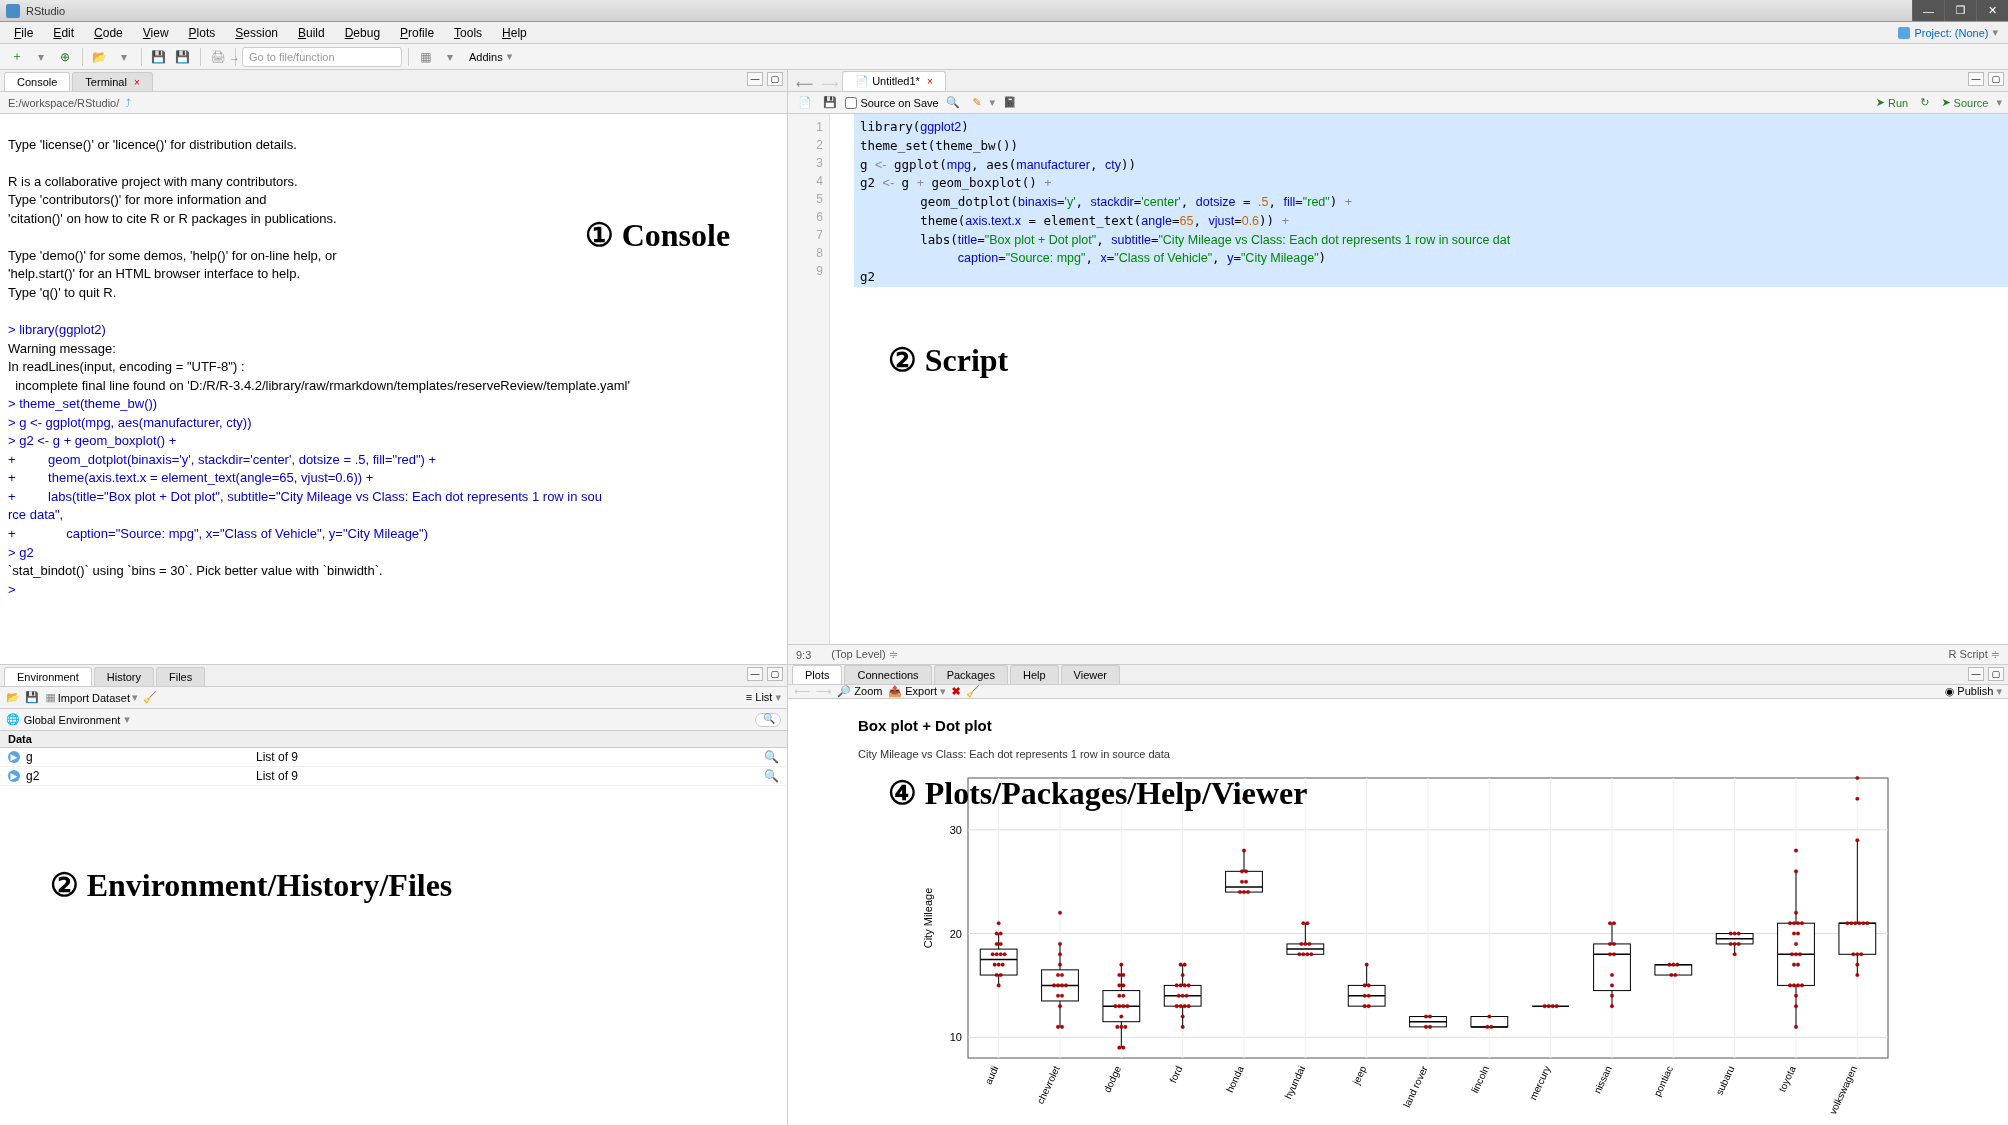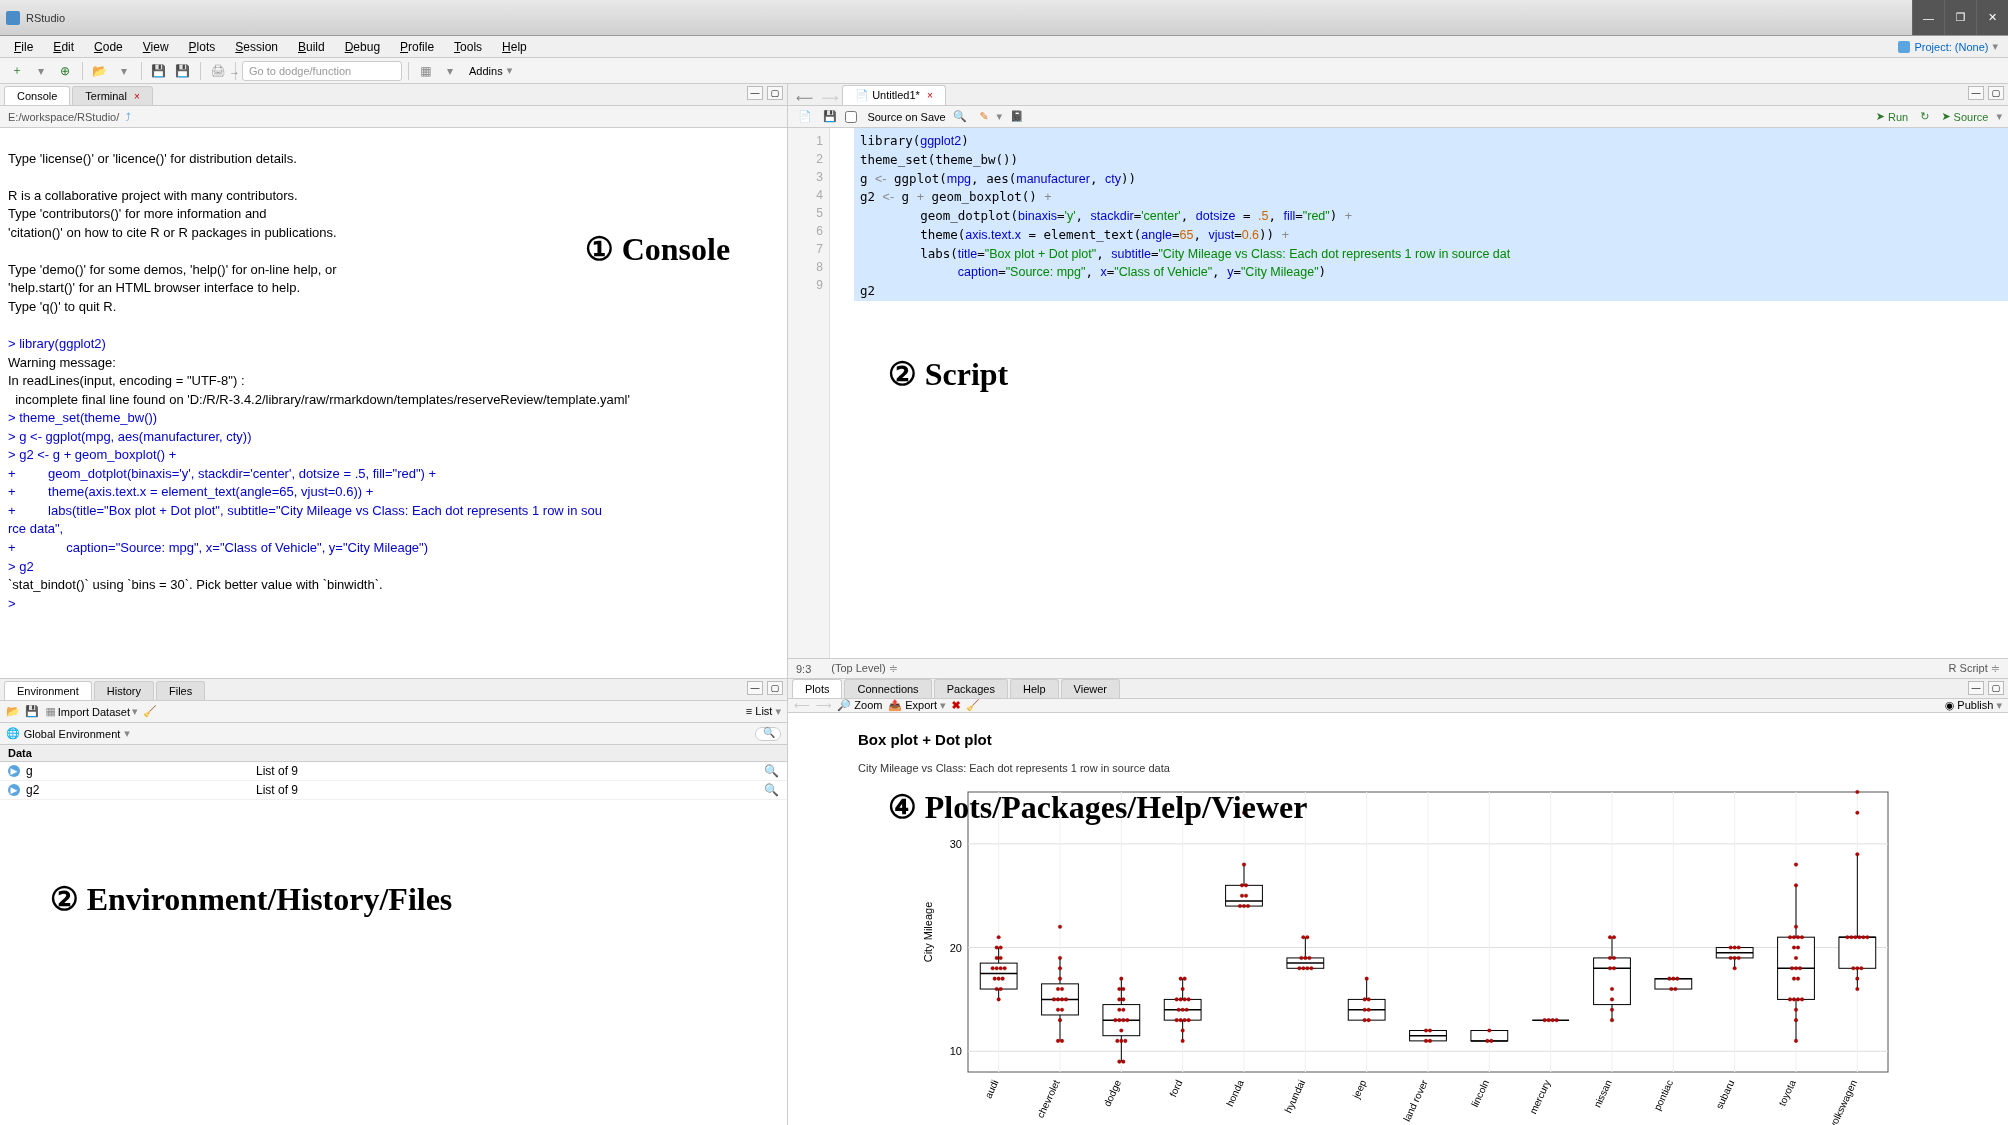--- a/index.html
+++ b/index.html
@@ -1,17 +1,17 @@
 <!DOCTYPE html>
 <html><head>
 <meta charset="utf-8">
 <style>
 *{box-sizing:border-box;margin:0;padding:0;font-family:"Segoe UI",Tahoma,sans-serif}
 body{background:#fff;width:2008px;height:1125px;overflow:hidden;font-size:12px;color:#000}
-.titlebar{height:36px;background:linear-gradient(#e8e8e8,#d0d0d0);display:flex;align-items:center;padding:8px 6px;border-bottom:1px solid #999;position:relative}
+.titlebar{height:22px;background:linear-gradient(#e8e8e8,#d0d0d0);display:flex;align-items:center;padding:8px 6px;border-bottom:1px solid #999;position:relative}
 .titlebar-icon{width:14px;height:14px;background:#4a8cc7;border-radius:2px;margin-right:6px;display:inline-block}
 .titlebar-text{font-size:11px;color:#333}
 .win-controls{position:absolute;right:0;top:0;display:flex;height:100%}
 .win-btn{width:32px;height:100%;display:flex;align-items:center;justify-content:center;font-size:11px;color:#fff;background:#555;border-left:1px solid #666;cursor:pointer}
 .menubar{height:22px;background:#f0f0f0;display:flex;align-items:center;padding:0 4px;border-bottom:1px solid #ccc;position:relative}
 .menu-item{padding:2px 10px;font-size:12px;cursor:pointer}
 .menu-item u{text-decoration:underline}
 .project{position:absolute;right:10px;display:flex;align-items:center;gap:4px;color:#0066cc;font-size:11px}
 .project-icon{width:12px;height:12px;background:#5aa5e0;border-radius:2px;display:inline-block}
 .toolbar{height:26px;background:#f4f4f4;display:flex;align-items:center;padding:0 6px;border-bottom:1px solid #ccc;gap:2px}
@@ -57,21 +57,21 @@
 .env-header{background:#eee;border-bottom:1px solid #ccc;padding:2px 8px;font-size:11px;font-weight:bold}
 .env-row{display:flex;padding:2px 8px;font-size:12px;font-family:Consolas,monospace;border-bottom:1px solid #f0f0f0;align-items:center}
 .env-row .bullet{width:12px;height:12px;border-radius:50%;background:#5aa5e0;margin-right:6px;display:inline-block;font-size:9px;color:#fff;text-align:center;line-height:12px}
 .env-row .name{width:230px}
 .env-row .mag{margin-left:auto;color:#999;cursor:pointer}
 .plot-toolbar{height:22px;background:#f4f4f4;border-bottom:1px solid #ccc;display:flex;align-items:center;padding:0 6px;gap:6px;font-size:11px}
 .plot-body{flex:1;background:#fff;position:relative;padding:10px 10px 10px 30px}
 .plot-title{font-size:15px;font-weight:bold;margin:8px 0 2px 40px}
 .plot-subtitle{font-size:11px;color:#333;margin:14px 0 8px 40px}
 .plot-svg{width:100%;height:380px}
-.checkbox-lbl{display:flex;align-items:center;gap:10px}
+.checkbox-lbl{display:flex;align-items:center;gap:3px}
 .checkbox-lbl input{width:12px;height:12px}
 .arrow{color:#888}
 .red-x{color:#c00;font-weight:bold}
 .orange{color:#e67e22}
 </style>
 </head>
 <body>
 
 <div class="titlebar">
   <span class="titlebar-icon"></span>
@@ -109,21 +109,21 @@
   <div class="tsep"></div>
   <div class="tbtn orange">📂</div>
   <div class="tbtn arrow">▾</div>
   <div class="tsep"></div>
   <div class="tbtn" style="color:#5aa5e0">💾</div>
   <div class="tbtn" style="color:#5aa5e0">💾</div>
   <div class="tsep"></div>
   <div class="tbtn" style="color:#999">🖨</div>
   <div class="tsep"></div>
   <div class="gotofunc">
-    <span>Go to dodge/function</span>
+    <span>Go to file/function</span>
   </div>
   <div class="tsep"></div>
   <div class="tbtn" style="color:#888">▦</div>
   <div class="tbtn arrow">▾</div>
   <div class="addins">
     <span>Addins</span>
     <span class="arrow">▾</span>
   </div>
 </div>
 

